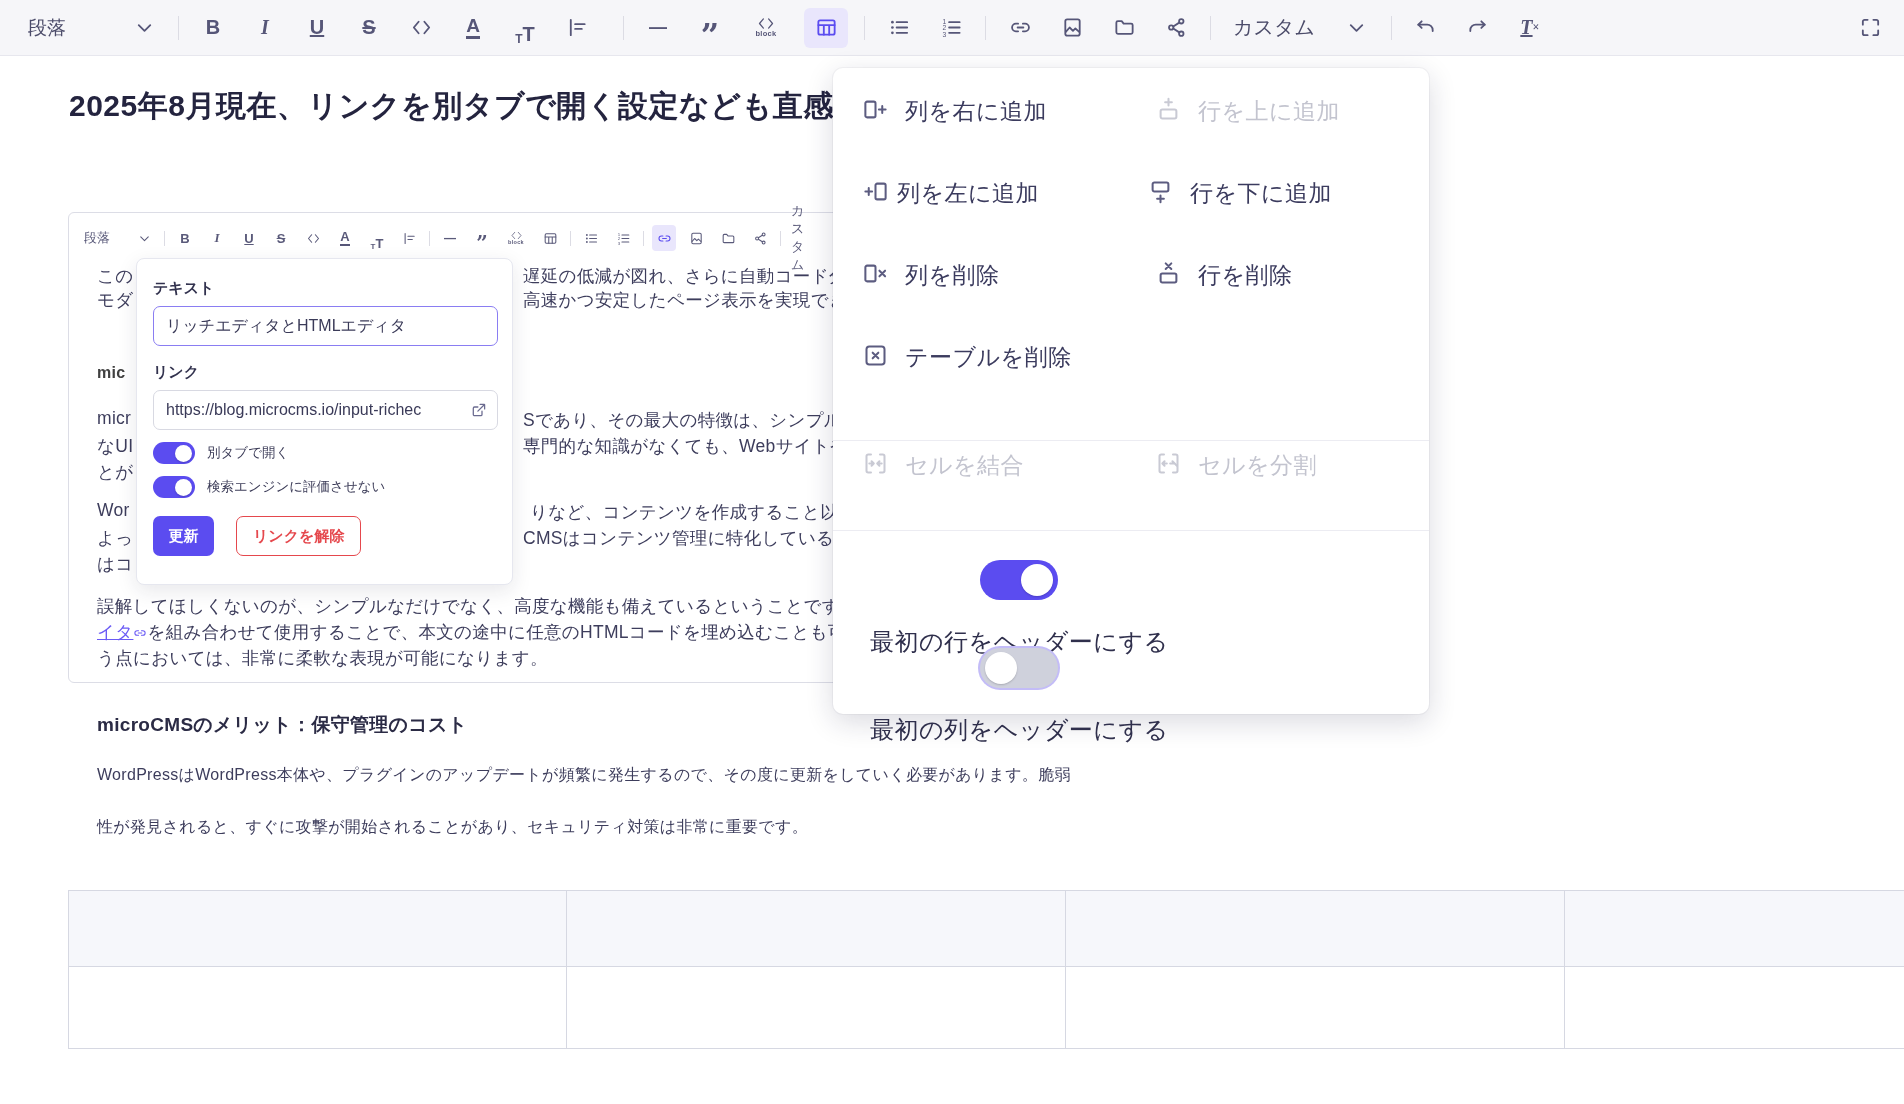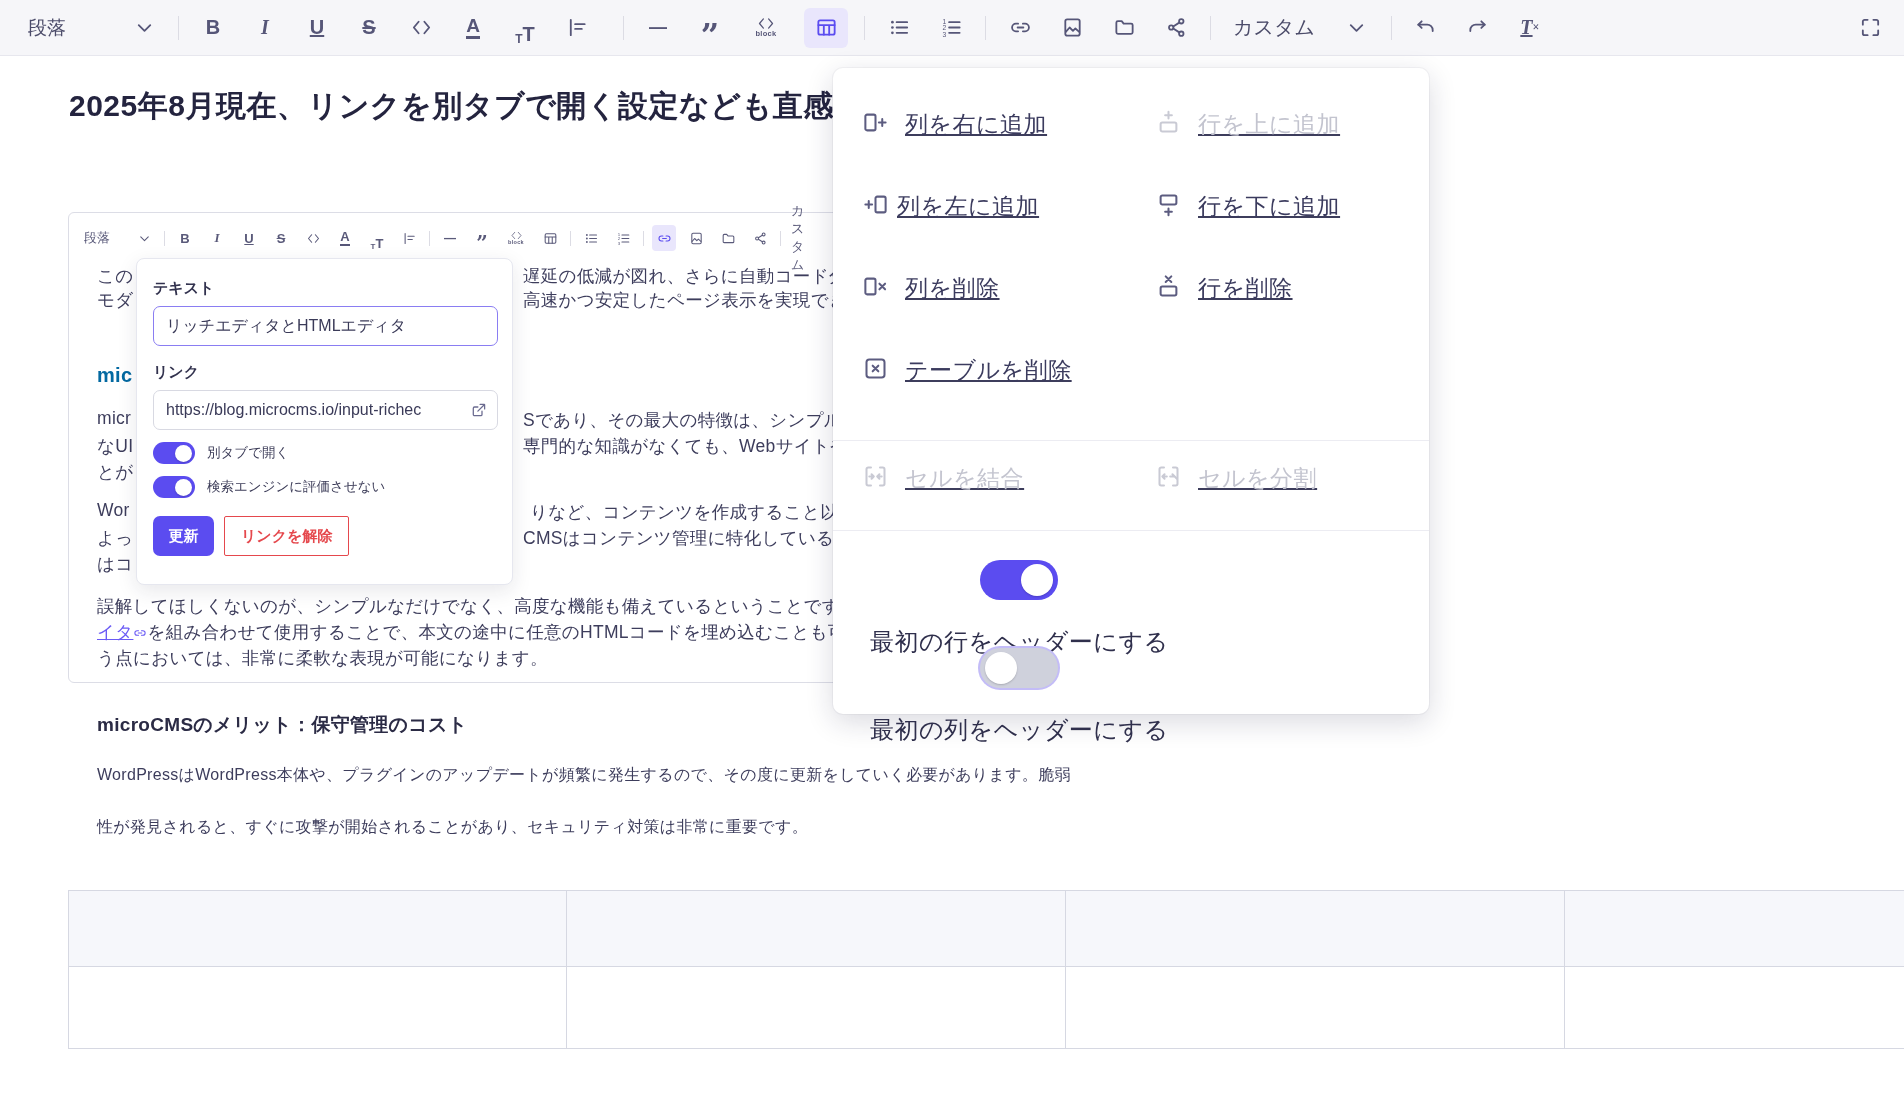--- a/index.html
+++ b/index.html
@@ -51,60 +51,60 @@
   .mini-toolbar .tb-codeblock svg{width:11px;height:9px;}
   .mini-toolbar .tb-codeblock .cap{font-size:5.5px;}
   .mini-toolbar .tb-custom{font-size:13px;margin-left:2px;margin-right:2px;}
   .mini-toolbar .tbi.active{background:#e9e6fc;}
   .mini-toolbar .tbi.active svg{stroke:#5b4cf0;}
 
   
   .doc-h1{position:absolute;left:69px;top:86px;font-size:30px;font-weight:700;color:#24243f;letter-spacing:.5px;z-index:4;white-space:nowrap;}
   .embedded-card{position:absolute;left:68px;top:212px;width:1322px;height:471px;border:1px solid #dcdde6;border-radius:6px;box-sizing:border-box;z-index:5;background:#fff;}
   .frag{position:absolute;font-size:17.5px;color:#3d3d5c;white-space:nowrap;z-index:6;letter-spacing:.3px;}
-  .frag.bold{font-weight:700;font-size:20px;color:#0369a1;}
+  .frag.bold{font-weight:700;font-size:16px;color:#404040;}
   .frag .inline-link{color:#6a5af5;text-decoration:underline;}
   .frag .link-ico svg{width:14px;height:14px;stroke:#6a5af5;stroke-width:1.8;fill:none;stroke-linecap:round;vertical-align:-2px;}
   .doc-h2{position:absolute;left:97px;top:712px;font-size:19px;font-weight:700;color:#2b2b45;z-index:4;letter-spacing:.3px;}
   .doc-p{position:absolute;font-size:16px;color:#3d3d5c;white-space:nowrap;z-index:4;letter-spacing:.3px;}
 
   
   .link-popup{position:absolute;left:136px;top:258px;width:377px;height:327px;background:#fff;border:1px solid #e6e7ef;
     border-radius:8px;box-shadow:0 6px 20px rgba(25,25,60,.10);z-index:20;box-sizing:border-box;padding:20px 16px;}
   .lp-label{font-size:15px;font-weight:700;color:#32324e;margin-bottom:8px;}
   .lp-input{width:345px;height:40px;box-sizing:border-box;border:1px solid #d8d9e2;border-radius:7px;font-size:16px;color:#3a3a58;
     padding:0 12px;font-family:inherit;background:#fff;display:block;}
   .lp-input.focused{border:1.5px solid #8a7df2;}
   .lp-link-wrap{position:relative;width:345px;}
   .lp-link-wrap .ext{position:absolute;right:10px;top:11px;}
   .lp-link-wrap .ext svg{width:18px;height:18px;stroke:#6b6b90;stroke-width:1.7;fill:none;stroke-linecap:round;stroke-linejoin:round;}
   .lp-toggle-row{display:flex;align-items:center;gap:12px;margin-top:12px;}
   .lp-toggle-label{font-size:13.5px;color:#3c3c58;}
   .lp-buttons{display:flex;gap:10px;margin-top:18px;}
   .btn-update{min-width:61px;height:40px;border:none;border-radius:7px;background:#5b4cf0;color:#fff;font-size:15px;font-weight:700;
     font-family:inherit;cursor:pointer;padding:0 14px;}
-  .btn-unlink{min-width:116px;height:40px;border:1.5px solid #e5484d;border-radius:2px;background:#fff;color:#e5484d;
-    font-size:15px;font-weight:700;font-family:inherit;cursor:pointer;padding:0 16px;}
+  .btn-unlink{min-width:116px;height:40px;border:1.5px solid #e5484d;border-radius:7px;background:#fff;color:#e5484d;
+    font-size:15px;font-weight:700;font-family:inherit;cursor:pointer;padding:0 16px;margin-left:12px;}
 
   
   .toggle{position:relative;border-radius:999px;background:#d9dbe3;flex:0 0 auto;cursor:pointer;transition:none;}
   .toggle .knob{position:absolute;background:#fff;border-radius:50%;box-shadow:0 1px 2px rgba(0,0,0,.18);}
   .toggle.sm{width:42px;height:22px;}
   .toggle.sm .knob{width:17px;height:17px;top:2.5px;left:3px;}
   .toggle.big{width:78px;height:40px;}
   .toggle.big .knob{width:32px;height:32px;top:4px;left:5px;}
   .toggle.on{background:#5b4cf0;}
   .toggle.sm.on .knob{left:22px;}
   .toggle.big.on .knob{left:41px;}
   .toggle.big:not(.on){background:#cfd1dc;box-shadow:0 0 0 2px #c3bcf7;}
 
   
   .table-menu{position:absolute;left:833px;top:68px;width:596px;height:646px;background:#fff;border-radius:10px;
     box-shadow:0 8px 28px rgba(25,25,60,.16),0 0 0 1px rgba(25,25,60,.04);z-index:30;}
-  .tm-item{position:absolute;display:flex;align-items:flex-end;gap:16px;height:44px;cursor:pointer;text-decoration:underline;}
+  .tm-item{position:absolute;display:flex;align-items:flex-start;gap:16px;height:44px;cursor:pointer;}
   .tm-item .mi svg{width:27px;height:27px;stroke:#5c5c80;stroke-width:1.8;fill:none;stroke-linecap:round;stroke-linejoin:round;}
   .tm-item .tm-label{font-size:23px;color:#3b3b5e;white-space:nowrap;letter-spacing:.5px;}
   .tm-item.disabled{cursor:default;}
   .tm-item.disabled .mi svg{stroke:#c9cad4;}
   .tm-item.disabled .tm-label{color:#c3c4cf;}
   .tm-divider{position:absolute;left:0;width:596px;height:1px;background:#ececf2;}
   .tm-toggle-row{position:absolute;display:flex;align-items:center;gap:26px;flex-direction:column;}
   .tm-toggle-label{font-size:24px;color:#2f2f4c;white-space:nowrap;letter-spacing:.5px;}
 
   
@@ -402,21 +402,21 @@
       <span class="tm-label">行を上に追加</span>
     </div>
 
     <div class="tm-item" style="left:29px;top:110px;gap:8px;">
       <span class="mi"><svg viewBox="0 0 24 24">
             <rect x="12" y="5" width="9" height="14" rx="1.5"></rect>
             <path d="M6 9v6M3 12h6"></path>
           </svg></span>
       <span class="tm-label">列を左に追加</span>
     </div>
-    <div class="tm-item" style="left:322px;top:110px;">
+    <div class="tm-item" style="left:314px;top:110px;">
       <span class="mi"><svg viewBox="0 0 24 24">
             <rect x="5" y="4" width="14" height="8" rx="1.5"></rect>
             <path d="M12 15.5v6M9 18.5h6"></path>
           </svg></span>
       <span class="tm-label">行を下に追加</span>
     </div>
 
     <div class="tm-item" style="left:29px;top:192px;">
       <span class="mi"><svg viewBox="0 0 24 24">
             <rect x="3" y="5" width="9" height="14" rx="1.5"></rect>

